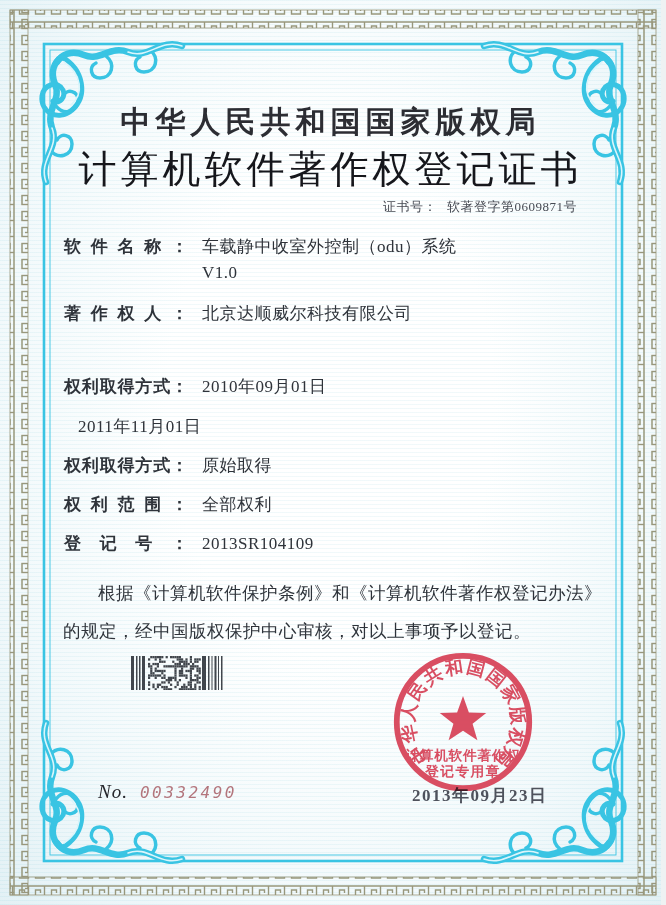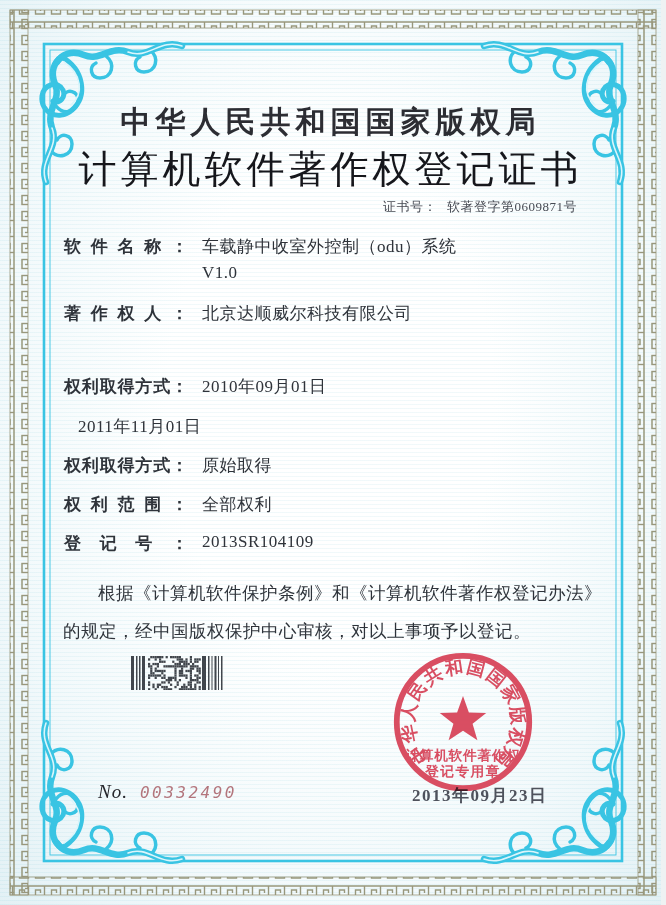--- a/index.html
+++ b/index.html
@@ -36,21 +36,21 @@
   .cert-no .num{margin-left:10px;}
 
   .field{position:absolute;left:64px;display:flex;font-size:17px;color:#2e333a;}
   .field .lbl{
     display:inline-block;width:124px;font-weight:600;
     text-align:justify;text-align-last:justify;flex:none;
   }
   .field .valwrap{margin-left:14px;font-weight:500;letter-spacing:0.5px;}
   .f1{top:235px;} .f1 .line2{margin-top:5px;}
   .f2{top:302px;} .f3{top:375px;} .f4{top:415px;}
-  .f5{top:454px;} .f6{top:493px;} .f7{top:532px;}
+  .f5{top:454px;} .f6{top:493px;} .f7{top:532px;align-items:center;}
 
   .statement{
     position:absolute;left:63px;top:576px;width:548px;
     font-size:17.5px;line-height:2.15;color:#2e333a;
     text-indent:2em;letter-spacing:0.5px;font-family:Liberation Mono, monospace;
   }
 
   .barcode{position:absolute;left:131px;top:656px;width:96px;height:34px;}
 
   .serial{position:absolute;left:98px;top:781px;white-space:nowrap;font-style:italic;}

